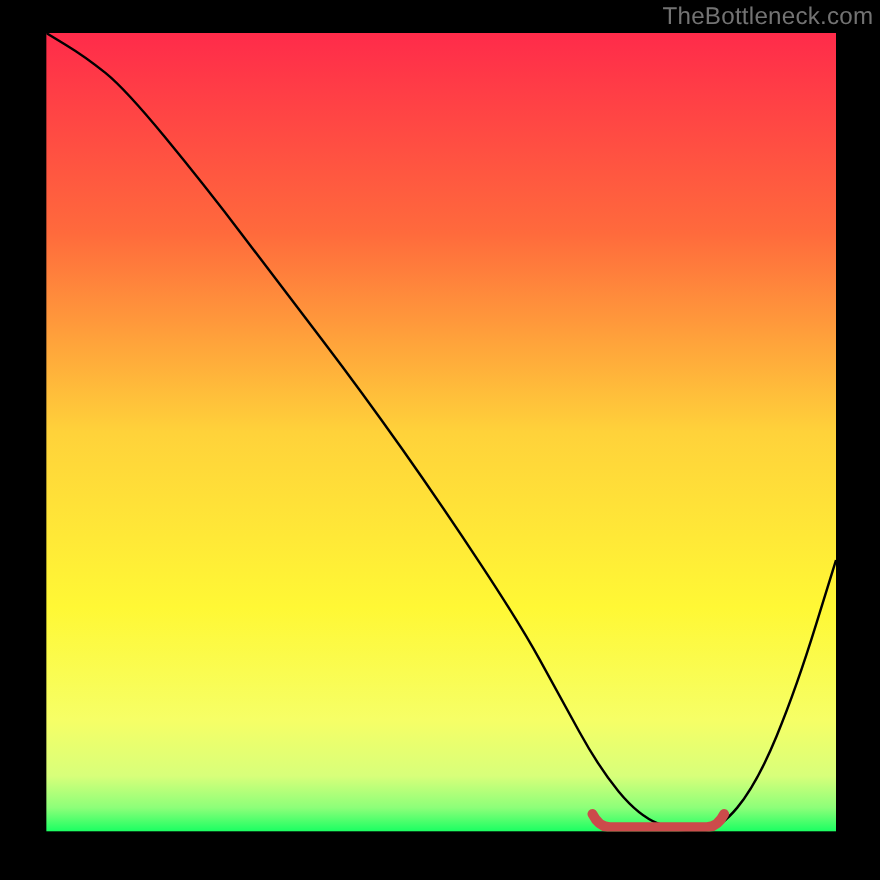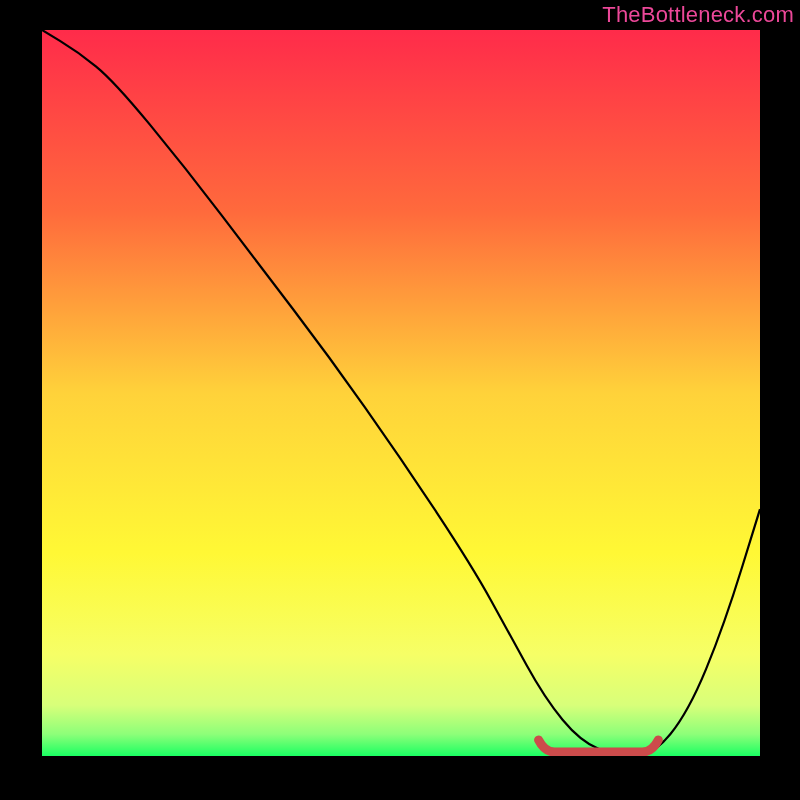--- a/index.html
+++ b/index.html
@@ -13,21 +13,21 @@
   }
   .container {
     position: relative;
     width: 800px;
     height: 800px;
   }
   .watermark {
     position: absolute;
     top: 2px;
     right: 6px;
-    color: #ec4899;
+    color: #737373;
     font-size: 22px;
     font-weight: 500;
     letter-spacing: 0.2px;
     z-index: 5;
   }
   .plot-area {
     position: absolute;
     left: 42px;
     top: 30px;
     width: 718px;

